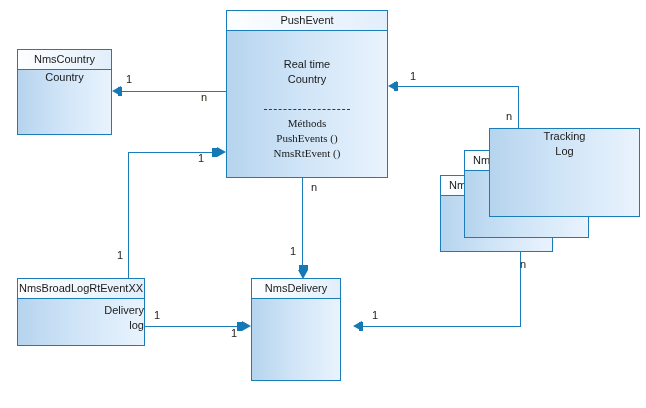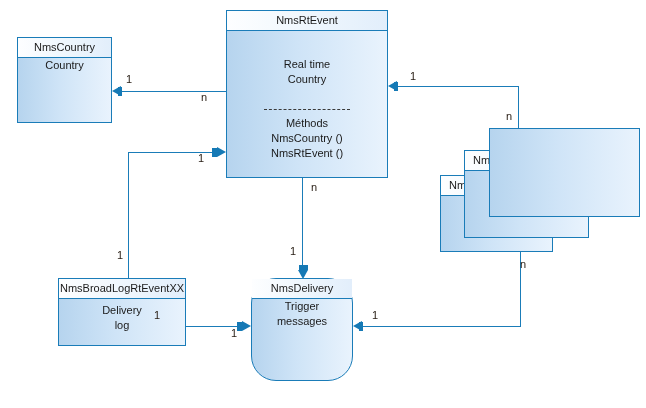--- a/index.html
+++ b/index.html
@@ -53,21 +53,21 @@
   .body-rt {
     justify-content: flex-start;
     padding-top: 26px;
   }
   .sep {
     width: 86px;
     height: 1px;
     margin: 22px 0 5px 0;
     border-top: 1px dashed #3a3a3a;
   }
-  .methods { line-height: 15px; }
+  .methods { line-height: 15px; font-family: Liberation Serif, serif; }
 
   
   .hline {
     position: absolute;
     height: 0;
     border-top: 1px solid #1a7cb8;
   }
   .vline {
     position: absolute;
     width: 0;
@@ -141,57 +141,57 @@
     <div class="cbox-header" style="text-align:left; padding-left:8px;">Nm</div>
     <div class="cbox-body"></div>
   </div>
 
   <div class="cbox" style="left:464px; top:150px; width:125px; height:88px;">
     <div class="cbox-header" style="text-align:left; padding-left:8px;">Nm</div>
     <div class="cbox-body"></div>
   </div>
 
   <div class="cbox" style="left:489px; top:128px; width:151px; height:89px;">
-  </div>
-
-  <div class="cbox" style="left:17px; top:37px; width:95px; height:86px;">
+    <div class="cbox-body">
+      <span class="line">Tracking</span>
+      <span class="line">Log</span>
+    </div>
+  </div>
+
+  <div class="cbox" style="left:17px; top:49px; width:95px; height:86px;">
     <div class="cbox-header">NmsCountry</div>
     <div class="cbox-body">
       <span class="line">Country</span>
     </div>
   </div>
 
   <div class="cbox" style="left:226px; top:10px; width:162px; height:168px;">
-    <div class="cbox-header">NmsRtEvent</div>
+    <div class="cbox-header">PushEvent</div>
     <div class="cbox-body body-rt">
       <span class="line">Real time</span>
       <span class="line">Country</span>
       <div class="sep"></div>
       <div class="methods">
         <span class="line">Méthods</span>
-        <span class="line">NmsCountry ()</span>
+        <span class="line">PushEvents ()</span>
         <span class="line">NmsRtEvent ()</span>
       </div>
     </div>
   </div>
 
-  <div class="cbox" style="left:17px; top:278px; width:128px; height:68px;margin-left:41px;">
+  <div class="cbox" style="left:17px; top:278px; width:128px; height:68px;">
     <div class="cbox-header">NmsBroadLogRtEventXX</div>
-    <div class="cbox-body" style="justify-content:flex-start; padding-top:4px;">
+    <div class="cbox-body" style="justify-content:flex-start; padding-top:4px;align-items:flex-end;">
       <span class="line">Delivery</span>
       <span class="line">log</span>
     </div>
   </div>
 
-  <div class="cbox" style="left:251px; top:278px; width:102px; height:103px;border-radius:25px;">
+  <div class="cbox" style="left:251px; top:278px; width:90px; height:103px;">
     <div class="cbox-header">NmsDelivery</div>
-    <div class="cbox-body">
-      <span class="line">Trigger</span>
-      <span class="line">messages</span>
-    </div>
   </div>
 
   <div class="card" style="left:126px; top:73px;">1</div>
   <div class="card" style="left:201px; top:91px;">n</div>
 
   <div class="card" style="left:117px; top:249px;">1</div>
   <div class="card" style="left:198px; top:152px;">1</div>
 
   <div class="card" style="left:311px; top:181px;">n</div>
   <div class="card" style="left:290px; top:245px;">1</div>

